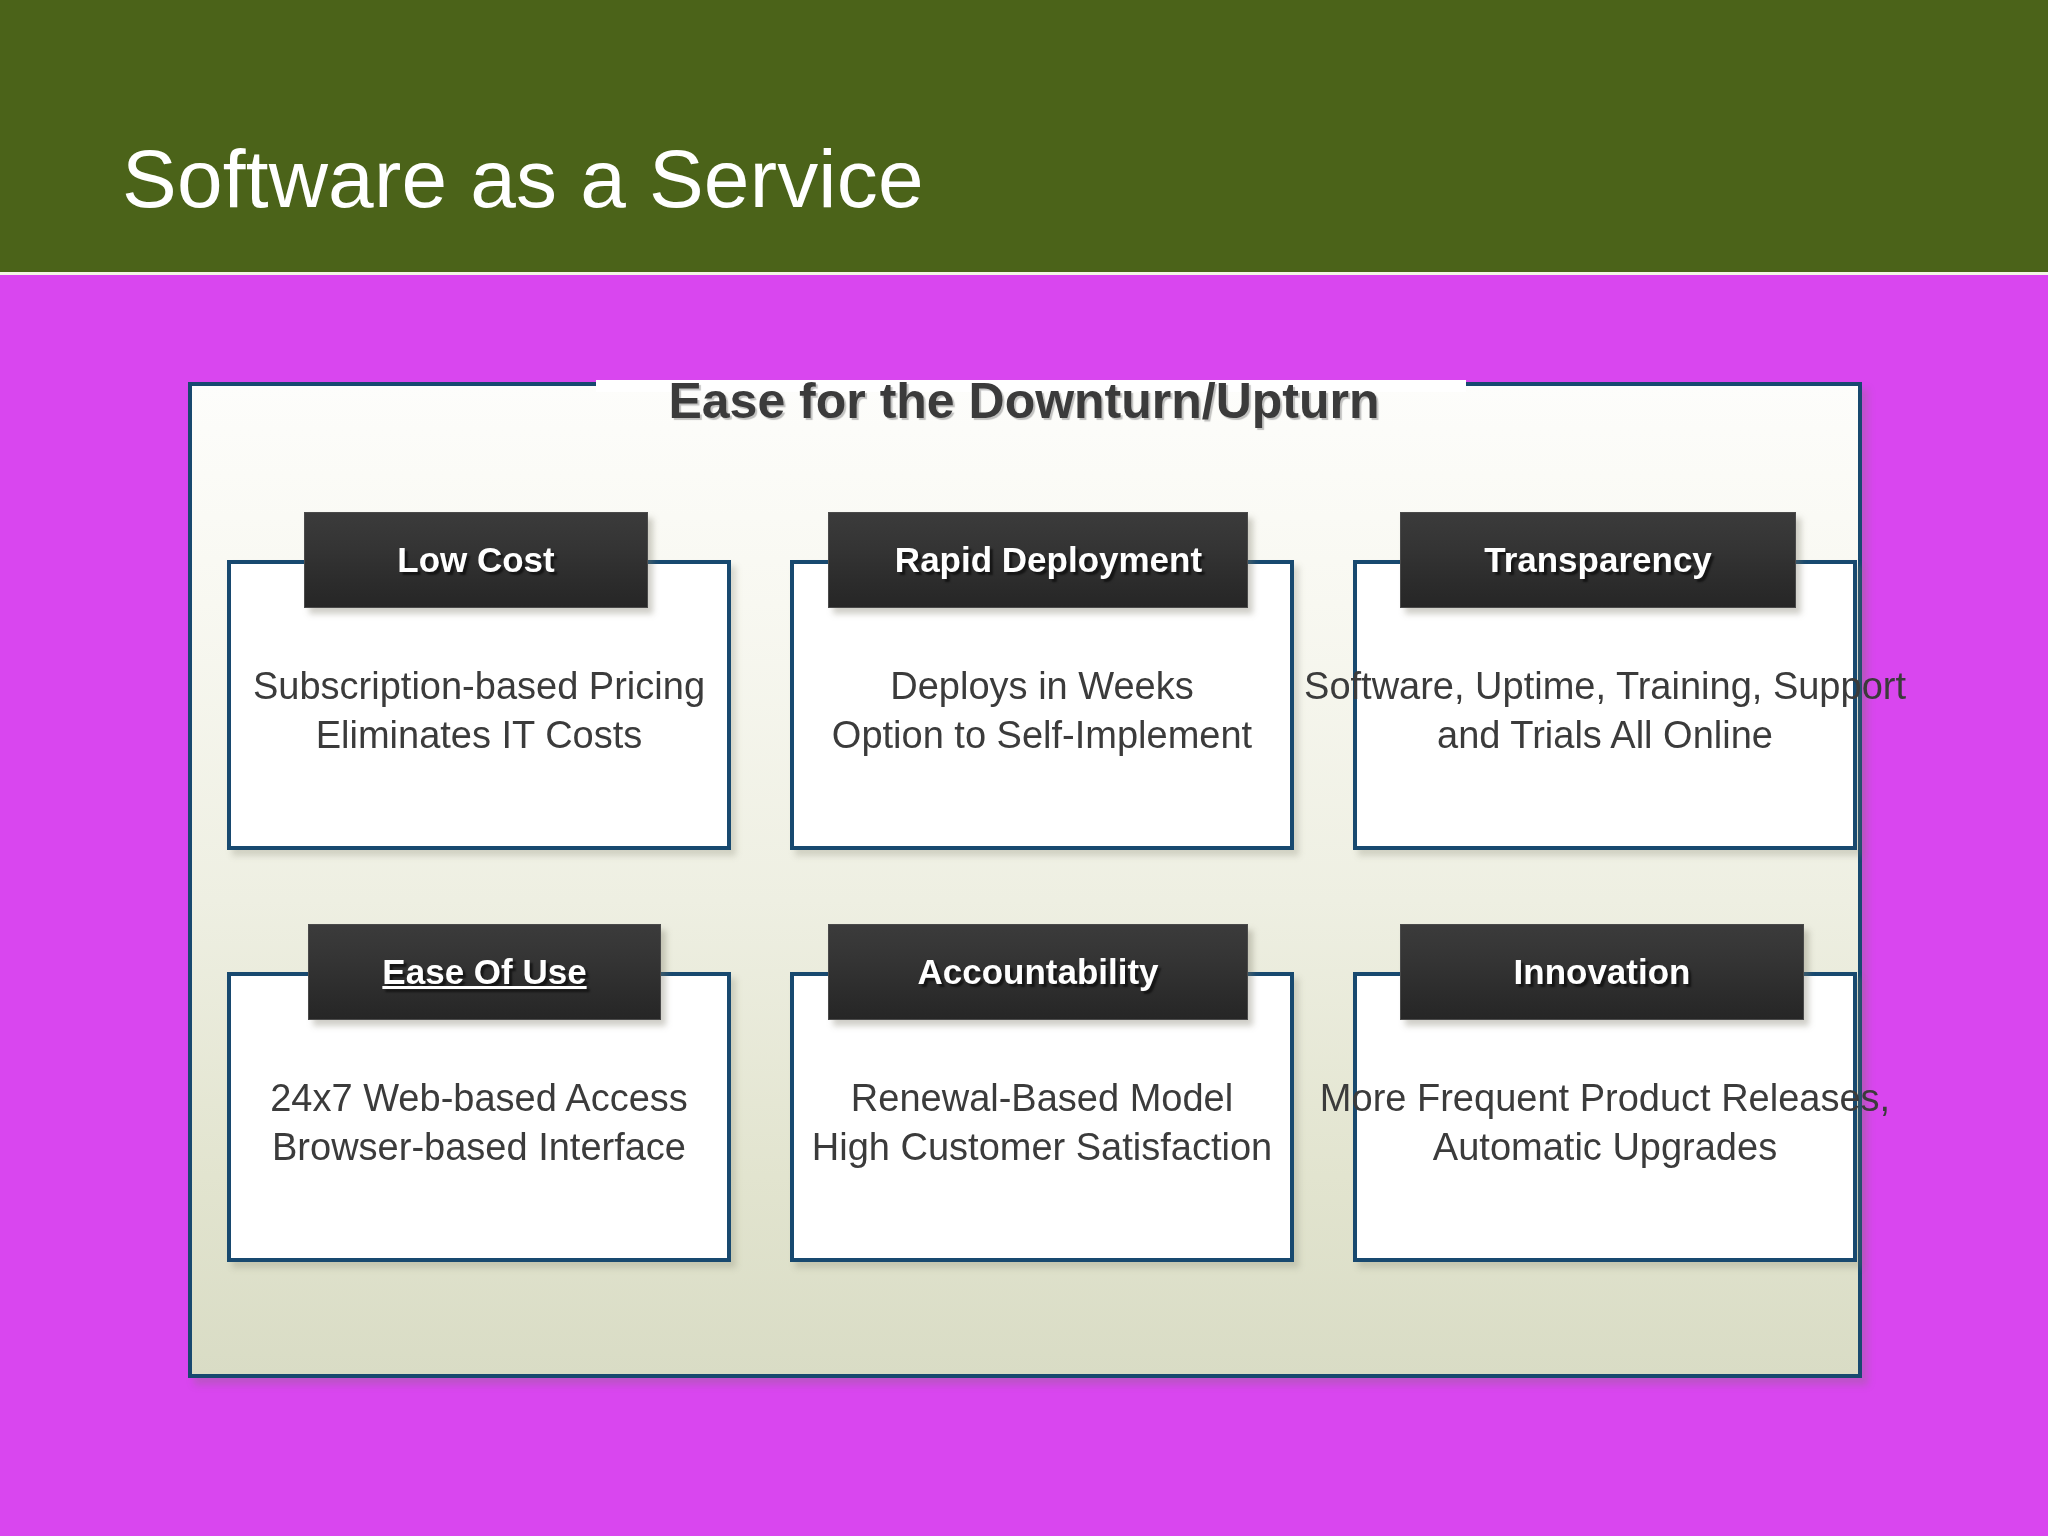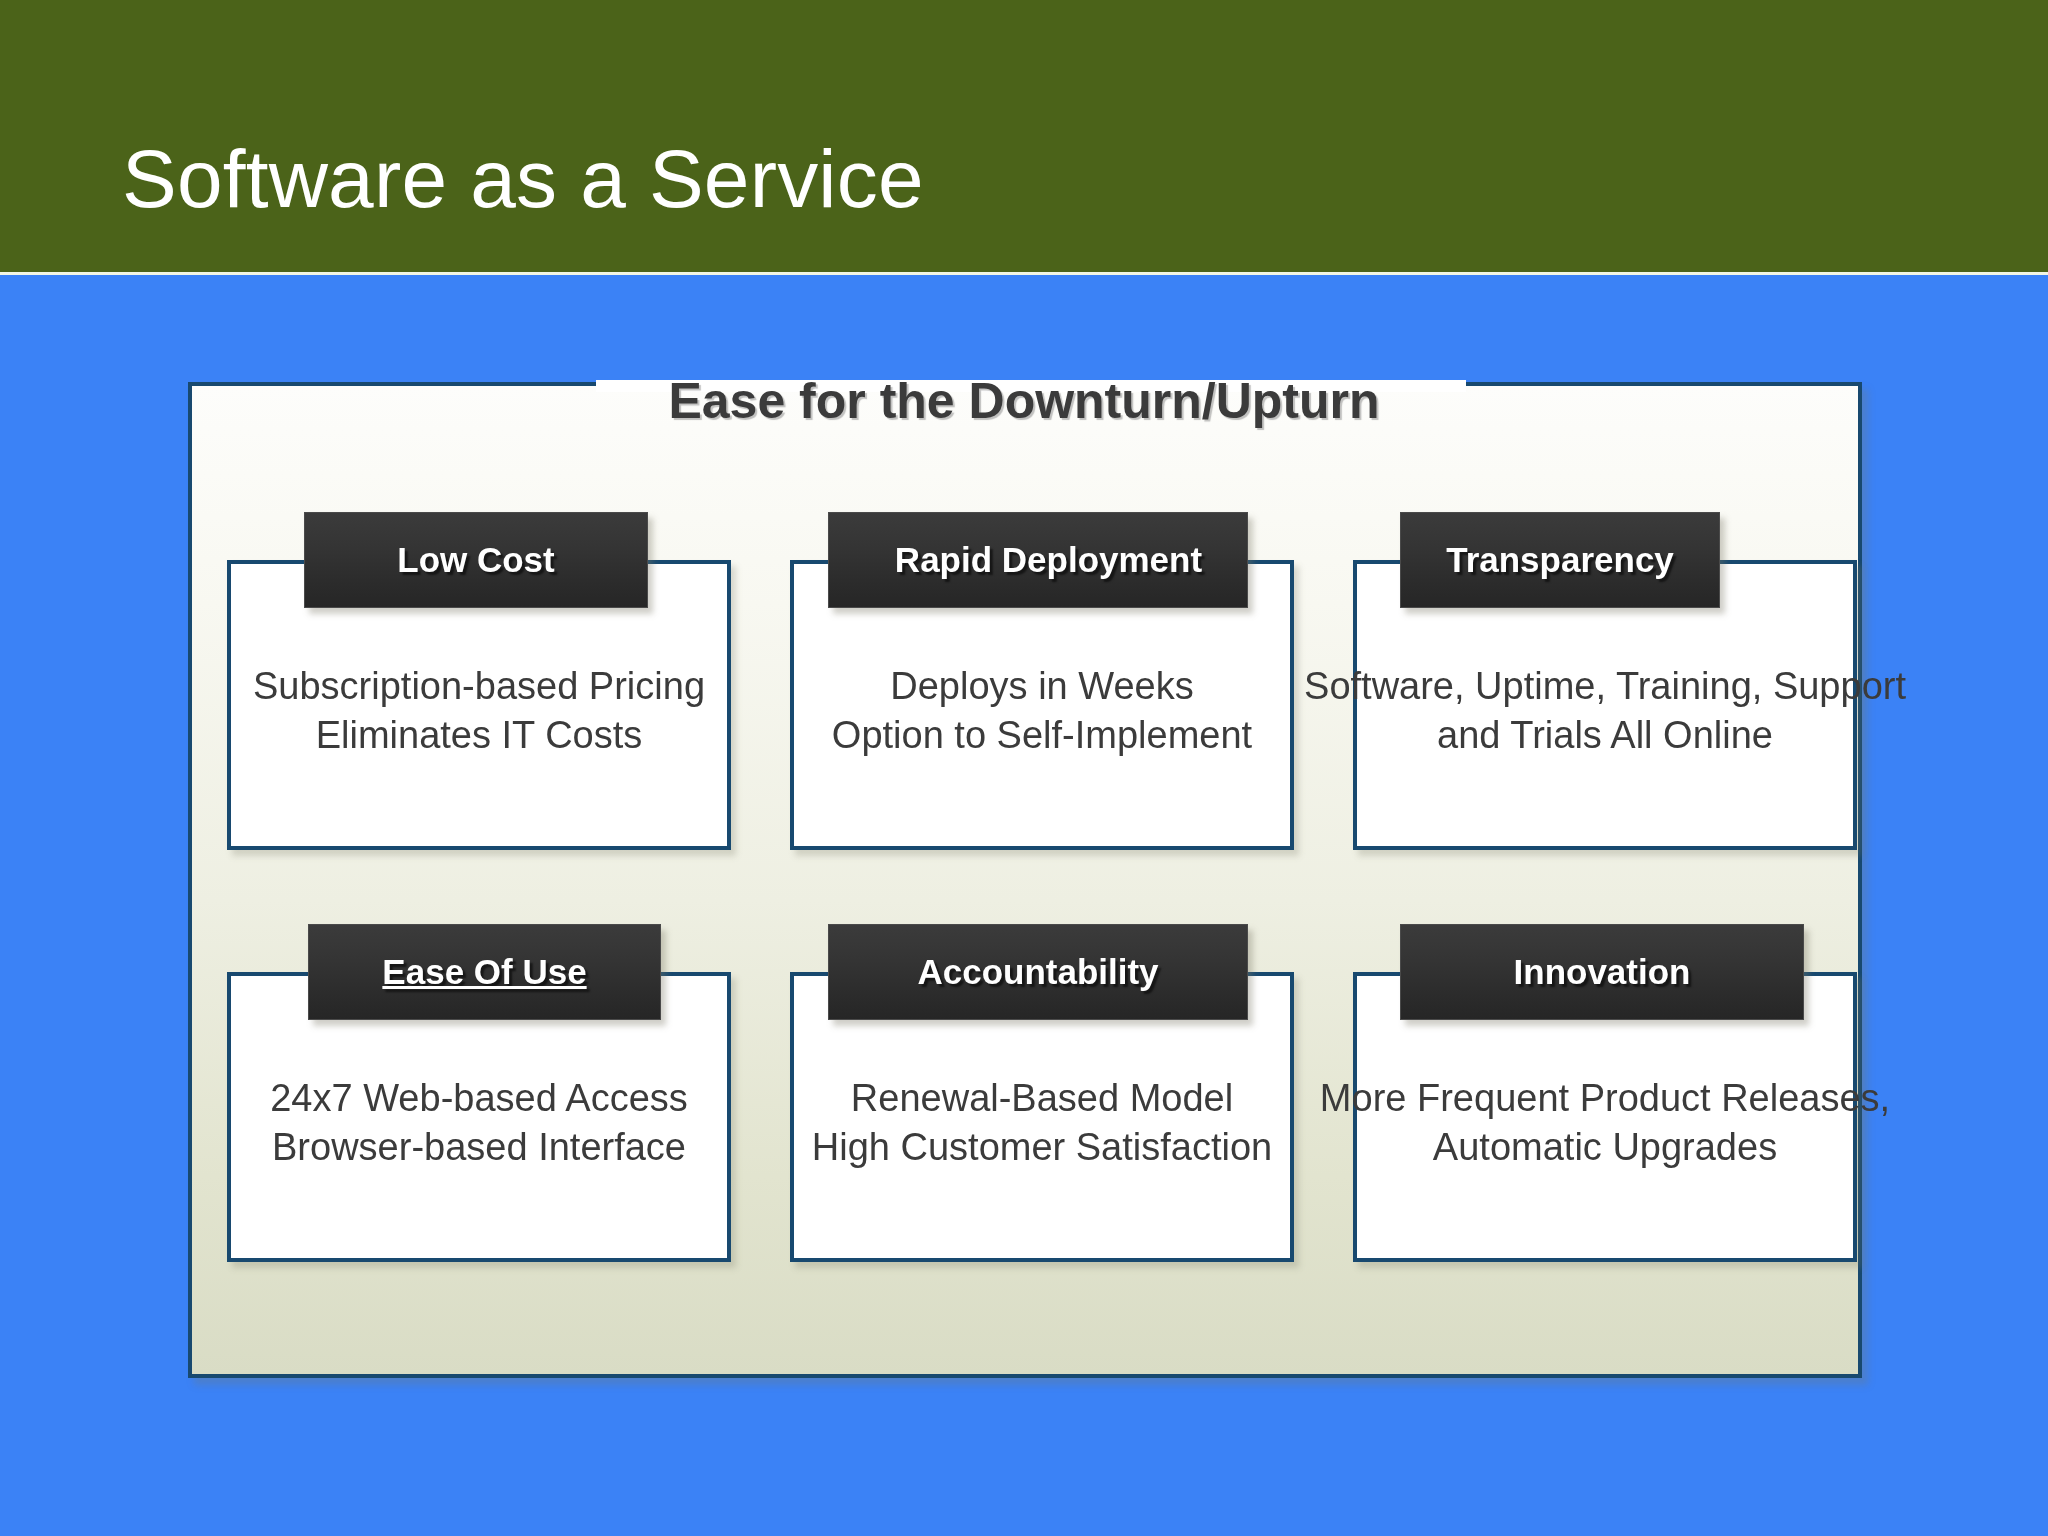--- a/index.html
+++ b/index.html
@@ -15,21 +15,21 @@
     font-family: "Liberation Sans", sans-serif;
     position: relative;
   }
 
   
   .slide {
     position: absolute;
     left: 0; top: 0;
     width: 2048px;
     height: 1536px;
-    background: #3b82f6;
+    background: #d946ef;
   }
 
   
   .title-banner {
     position: absolute;
     left: 0; top: 0;
     width: 2048px;
     height: 272px;
     background: #4b6319;
   }
@@ -166,21 +166,21 @@
 
   <div class="card row1" style="left:790px; top:512px; width:504px; height:338px;">
     <div class="card-body"></div>
     <div class="card-head" style="left:38px; width:420px;padding-left:21px;">Rapid Deployment</div>
     <div class="card-text">Deploys in Weeks
 Option to Self-Implement</div>
   </div>
 
   <div class="card row1" style="left:1353px; top:512px; width:504px; height:338px;">
     <div class="card-body"></div>
-    <div class="card-head" style="left:47px; width:320px;">Transparency</div>
+    <div class="card-head" style="left:47px; width:396px;">Transparency</div>
     <div class="card-text">Software, Uptime, Training, Support and Trials All Online</div>
   </div>
 
   <div class="card row2" style="left:227px; top:924px; width:504px; height:338px;">
     <div class="card-body"></div>
     <div class="card-head" style="left:81px; width:353px;text-decoration:underline;">Ease Of Use</div>
     <div class="card-text">24x7 Web-based Access
 Browser-based Interface</div>
   </div>
 

